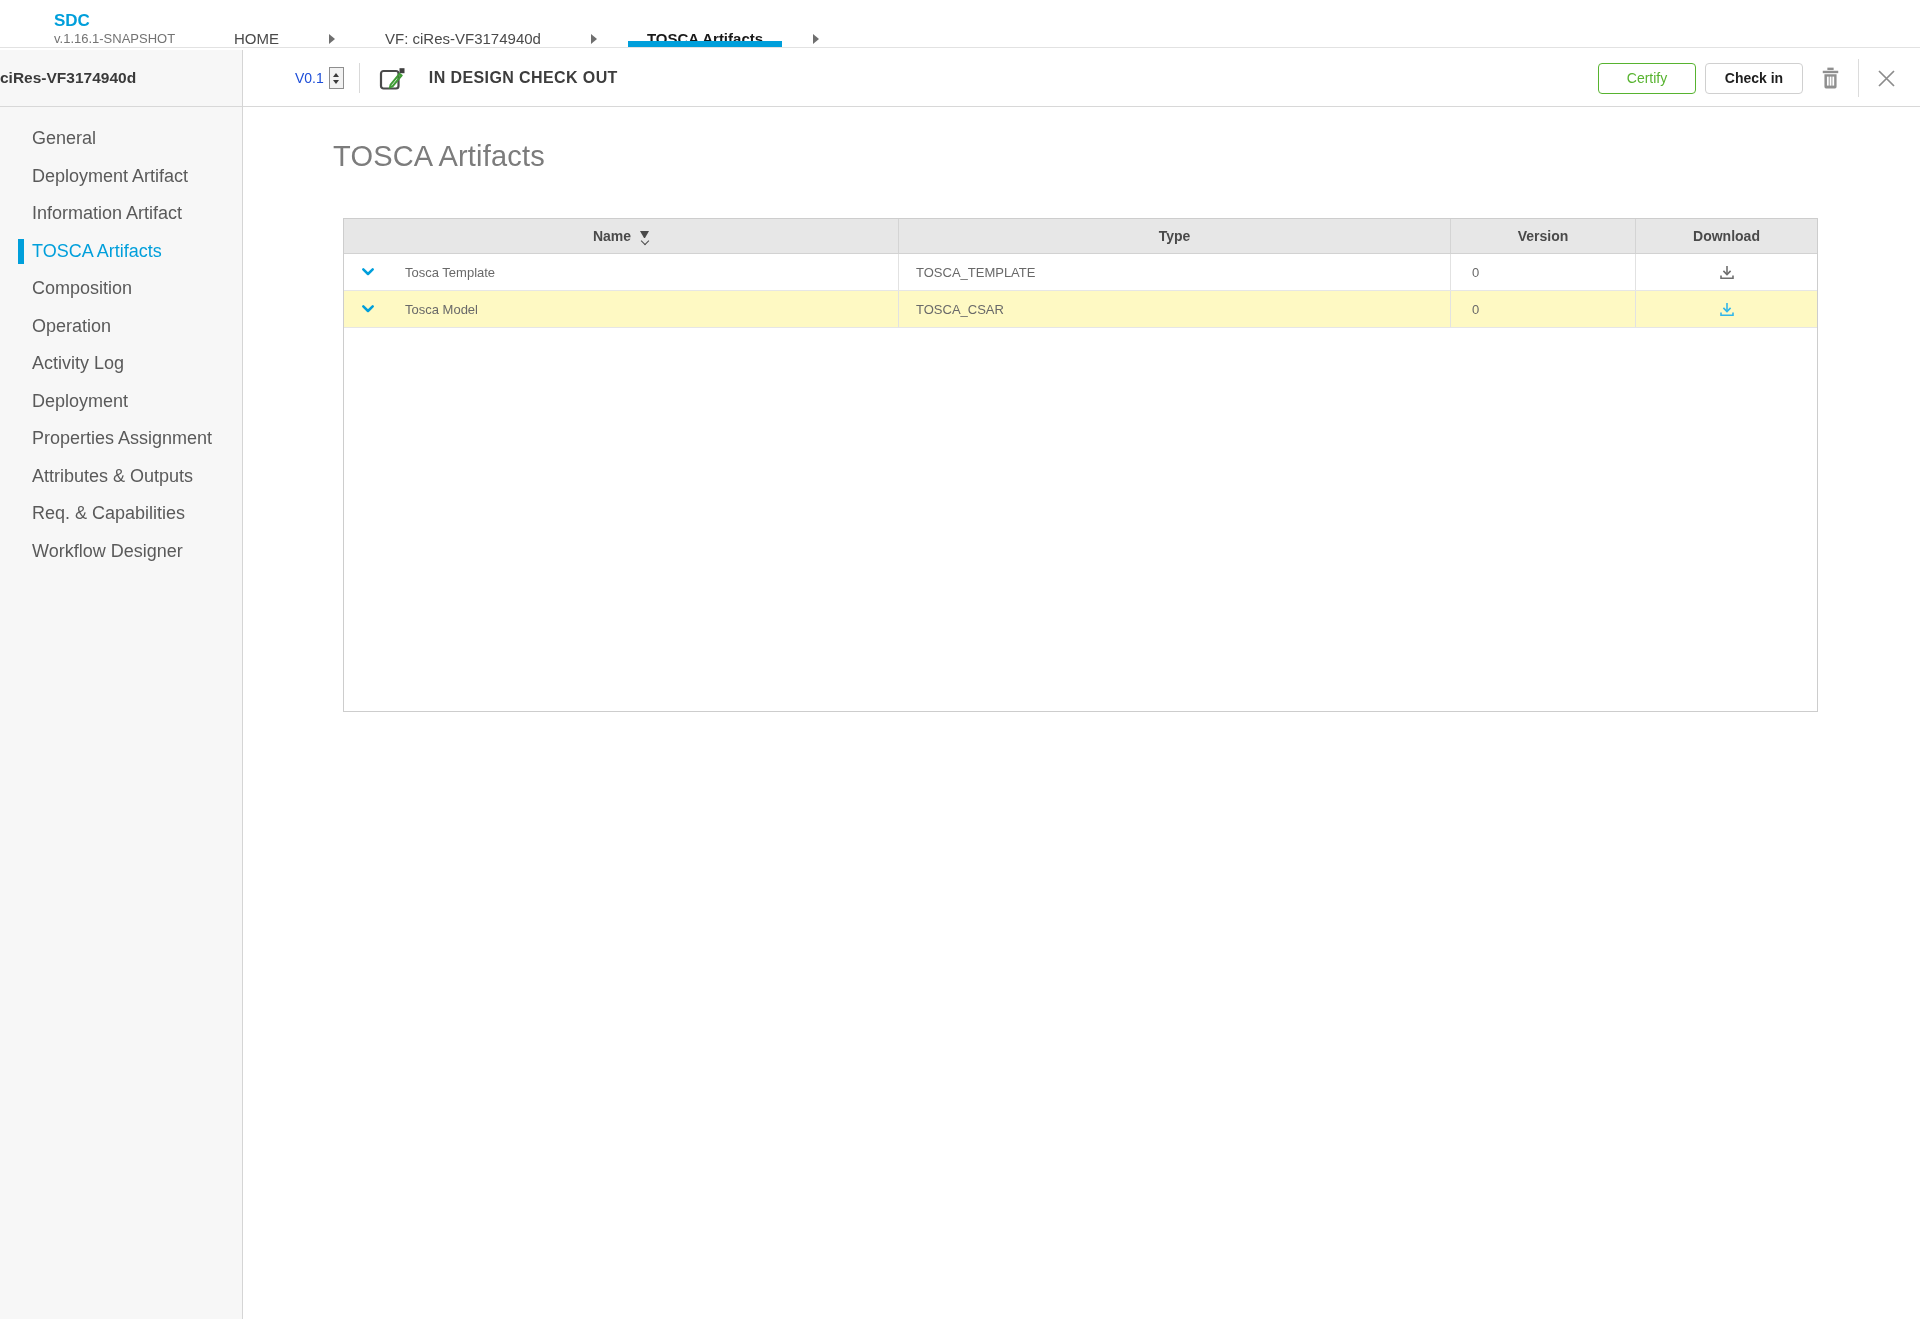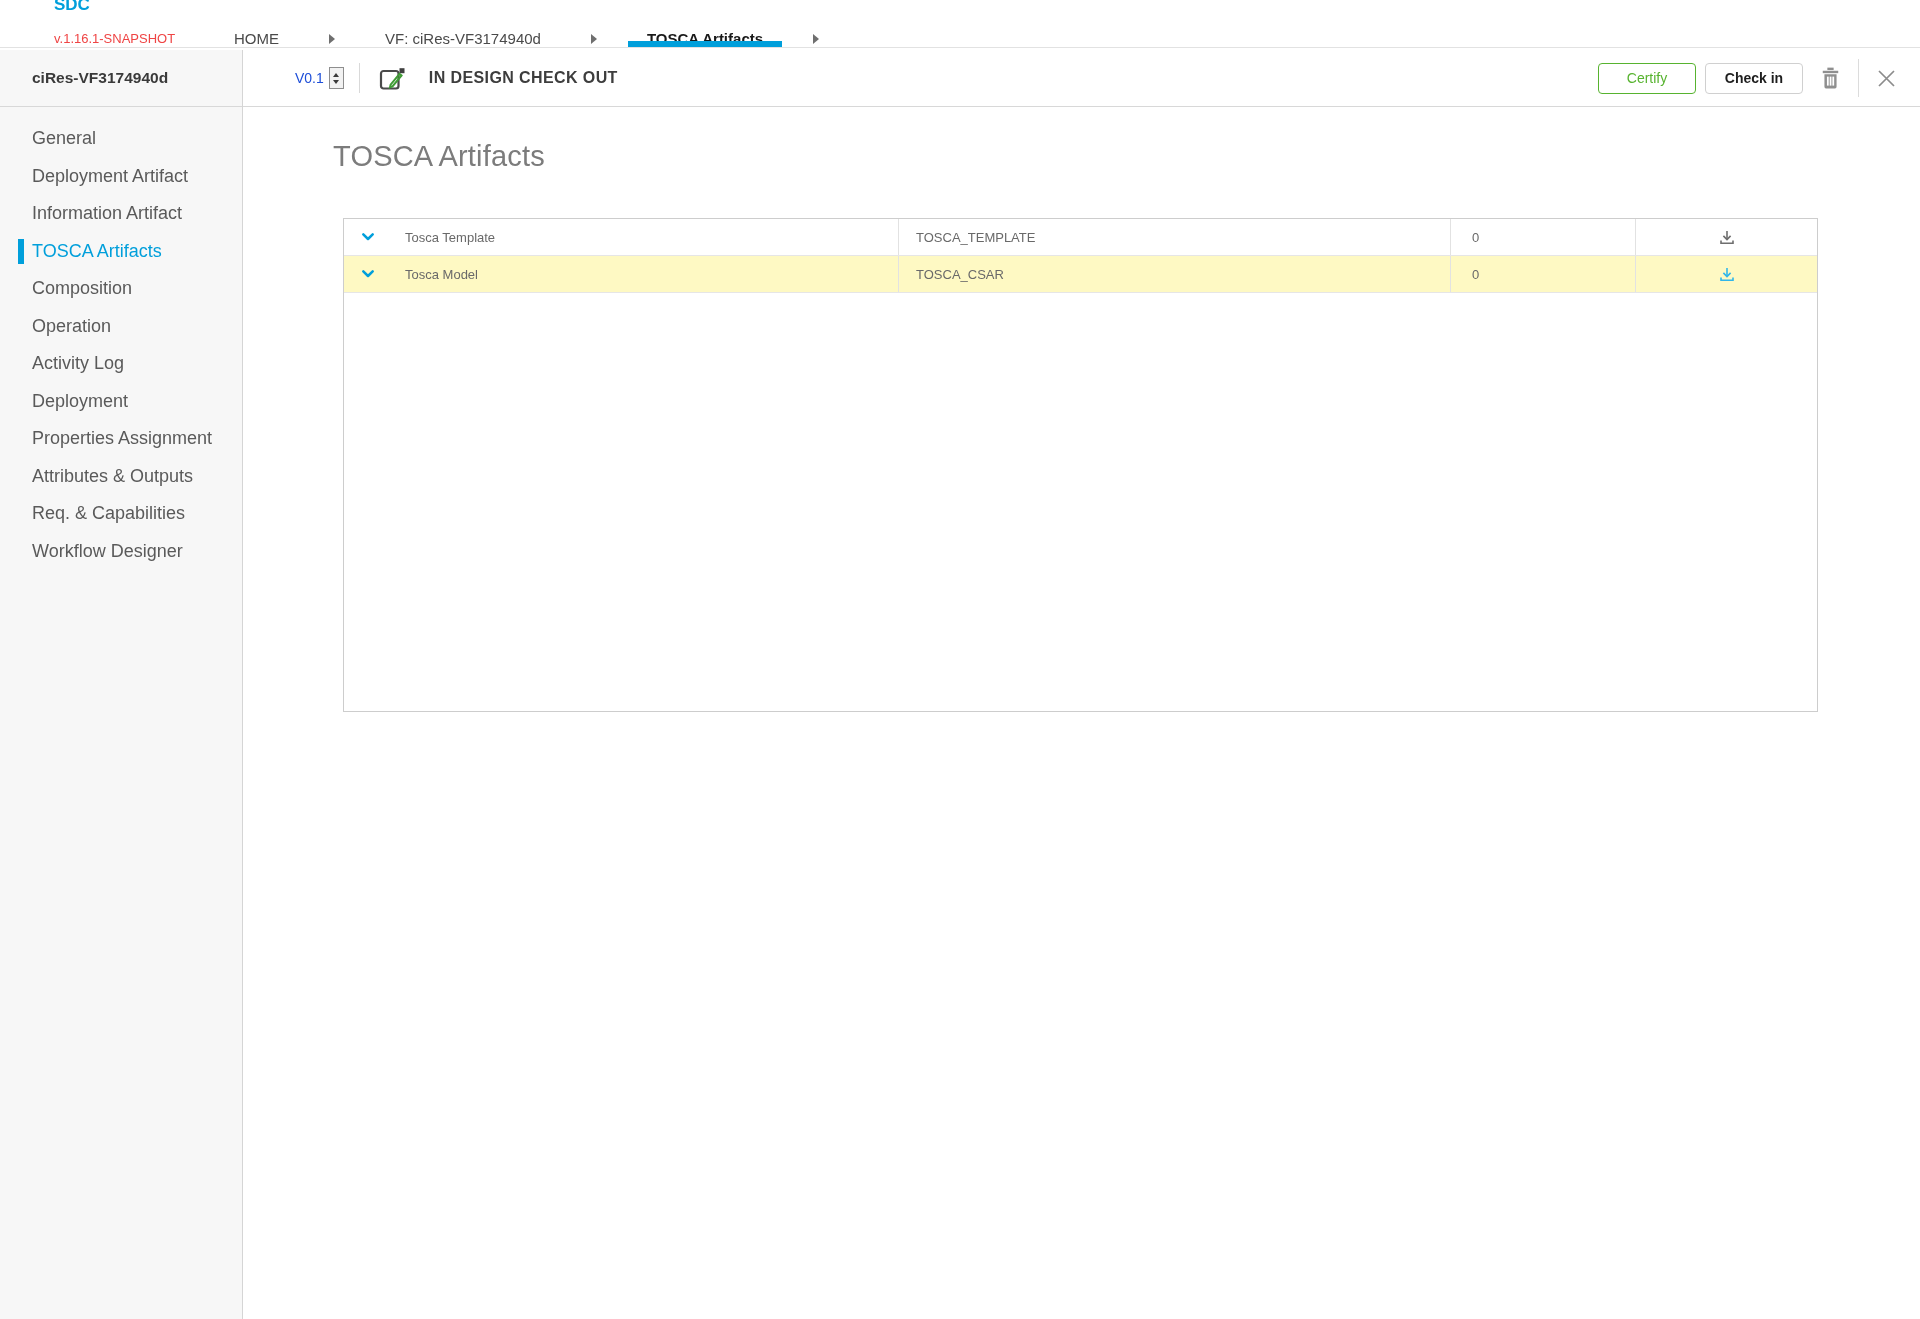--- a/index.html
+++ b/index.html
@@ -13,21 +13,21 @@
   }
 
   
   .topnav {
     position: absolute; left: 0; top: 0; width: 1920px; height: 48px;
     background: #fff; border-bottom: 1px solid #e2e2e2;
     display: flex; align-items: flex-end;
   }
   .logo-block { padding: 6px 0 0 54px; width: 212px; }
   .logo-name { font-size: 17px; font-weight: 700; color: #009fdb; line-height: 1.15; }
-  .logo-version { font-size: 13px; color: #ef4444; line-height: 1.15; margin-top: 18px; }
+  .logo-version { font-size: 13px; color: #737373; line-height: 1.15; margin-top: 2px; }
   .crumbs { display: flex; align-items: stretch; gap: 25px; }
   .crumb {
     position: relative; display: flex; align-items: center;
     padding: 0 22px; font-size: 15px; color: #4a4a4a; cursor: pointer; white-space: nowrap;
   }
   .crumb.active { font-weight: 700; color: #191919; }
   .crumb.active::after {
     content: ""; position: absolute; left: 3px; right: 3px; bottom: 0; height: 6px;
     background: #009fdb;
   }
@@ -35,21 +35,21 @@
     align-self: center; width: 0; height: 0; margin: 0 3px;
     border-left: 6px solid #6f6f6f; border-top: 5px solid transparent; border-bottom: 5px solid transparent;
   }
 
   
   .sidebar {
     position: absolute; left: 0; top: 50px; width: 243px; height: 1269px;
     background: #f7f7f7; border-right: 1px solid #d5d5d5;
   }
   .sidebar-title {
-    height: 57px; display: flex; align-items: center; padding-left: 32px;
+    height: 57px; display: flex; align-items: center; 
     font-size: 15.5px; font-weight: 700; color: #3a3a3a;
     border-bottom: 1px solid #d8d8d8;
   }
   .side-nav { padding-top: 13px; }
   .side-item {
     position: relative; height: 37.5px; display: flex; align-items: center;
     padding-left: 32px; font-size: 18px; color: #5a5a5a; cursor: pointer; white-space: nowrap;
   }
   .side-item.active { color: #009fdb; }
   .side-item.active::before {
@@ -200,20 +200,32 @@
         <path d="M3 3 L18 18 M18 3 L3 18" stroke="#8c8c8c" stroke-width="1.7" fill="none"></path>
       </svg>
     </span>
   </div>
 </div>
 
 <div class="main">
   <div class="page-title">TOSCA Artifacts</div>
 
   <div class="table">
+    <div class="thead">
+      <div class="th col-name">
+        <span>Name</span>
+        <span class="sort">
+            <i class="trap"></i>
+            <i class="chev"></i>
+          </span>
+      </div>
+      <div class="th col-type">Type</div>
+      <div class="th col-version">Version</div>
+      <div class="th col-download">Download</div>
+    </div>
 
     <div class="trow">
       <div class="td cell-name col-name">
         <span class="expand-ic">
           <svg width="14" height="14" viewBox="0 0 14 14">
             <path d="M2.3 4.3 L7 9 L11.7 4.3" fill="none" stroke-width="2.5" stroke-linecap="round" stroke-linejoin="round" stroke="#009fdb"></path>
           </svg>
         </span>
         <span class="row-label">Tosca Template</span>
       </div>

